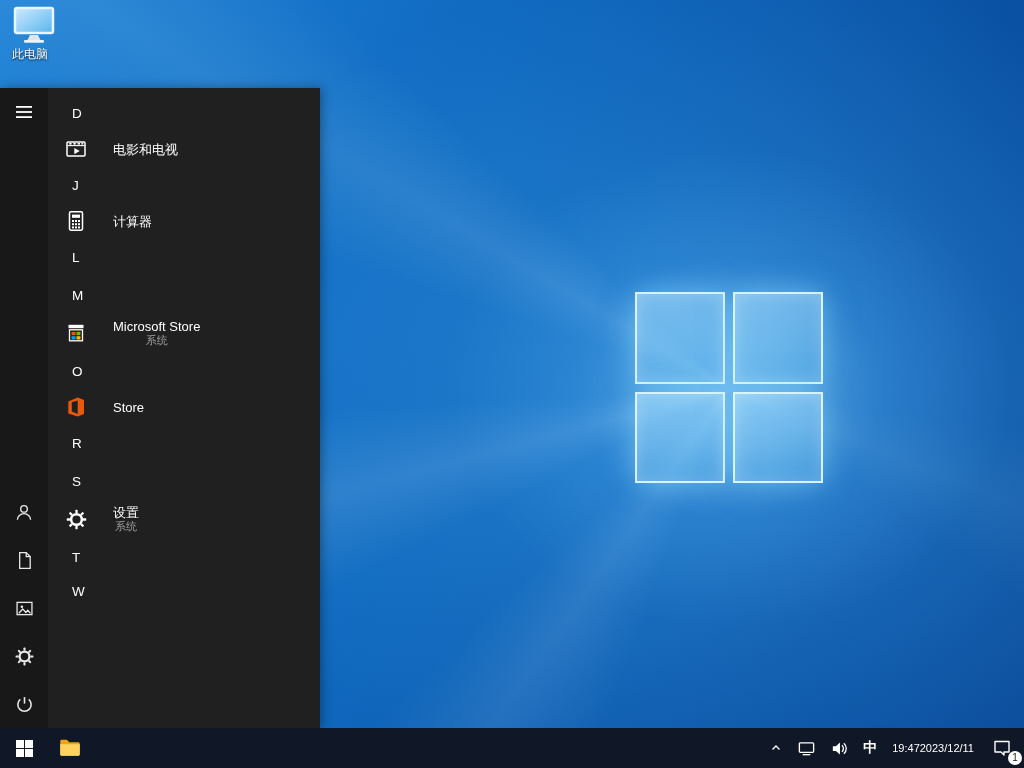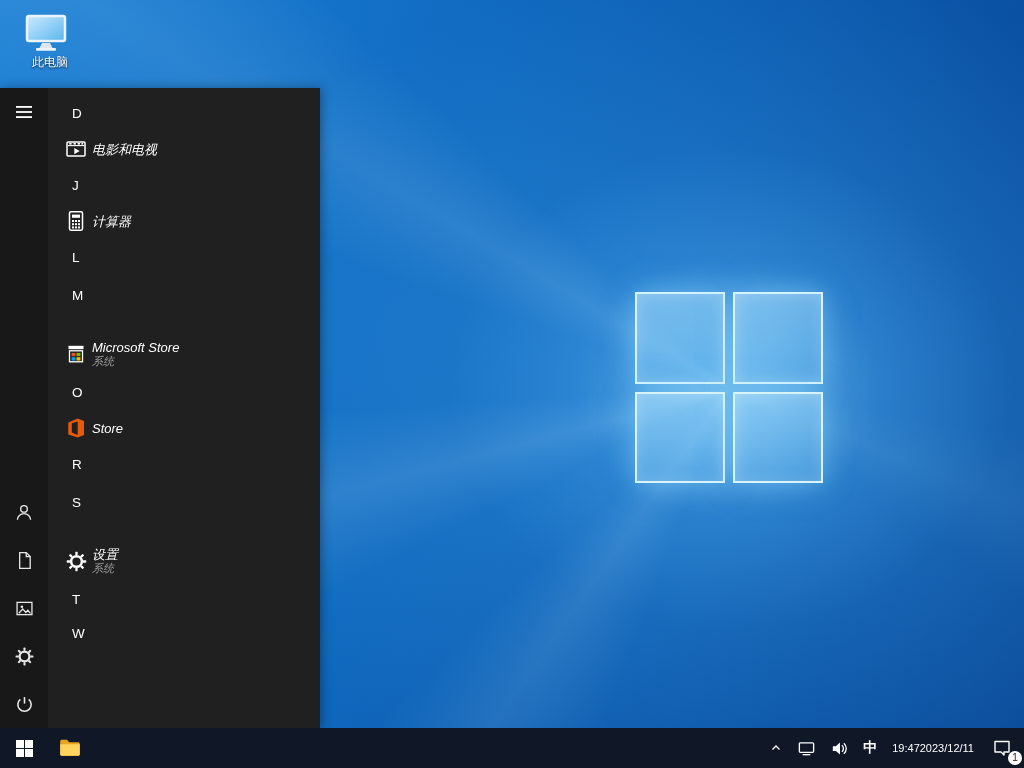--- a/index.html
+++ b/index.html
@@ -32,43 +32,43 @@
   .win-logo { position:absolute; left:635px; top:292px; width:188px; height:191px;
     display:grid; grid-template-columns:1fr 1fr; grid-template-rows:1fr 1fr; gap:8px; }
   .pane {
     background: linear-gradient(160deg, rgba(170,225,255,.60), rgba(105,190,245,.36));
     border:2px solid rgba(225,248,255,.92);
     box-shadow: 0 0 26px rgba(140,215,255,.55), inset 0 0 16px rgba(255,255,255,.22);
   }
 
   
   .desktop-icon { position:absolute; left:12px; top:6px; width:56px;
-    display:flex; flex-direction:column; align-items:flex-end; gap:2px; cursor:pointer;margin-top:8px; }
+    display:flex; flex-direction:column; align-items:flex-start; gap:2px; cursor:pointer; }
   .di-label { color:#fff; font-size:12px; text-shadow:0 1px 2px rgba(0,0,0,.85); white-space:nowrap; }
 
   
   .start-menu { position:absolute; left:0; top:88px; width:320px; height:640px;
     background:#202020; display:flex; overflow:hidden; box-shadow:2px 0 10px rgba(0,0,0,.35); }
   .rail { position:relative; width:48px; flex:0 0 48px; background:#181818; }
   .rail-btn { width:48px; height:48px; display:flex; align-items:center; justify-content:center;
     background:transparent; border:none; cursor:pointer; }
   .rail-bottom { position:absolute; left:0; bottom:0; display:flex; flex-direction:column; }
 
   .app-list { flex:1; padding-top:6px; display:flex; flex-direction:column; overflow:hidden; }
   .al-header { height:38px; display:flex; align-items:center; padding-left:24px;
     background:transparent; border:none; cursor:pointer; }
   .al-header:last-child { align-items:flex-start; padding-top:8px; }
   .al-header span { color:#fff; font-size:13.5px; }
-  .al-app { height:34px; display:flex; align-items:center; padding-left:16px; gap:4px;
-    background:transparent; border:none; cursor:pointer; text-align:left;font-style:italic; }
-  .al-app.two { height:38px;margin-top:21px; }
+  .al-app { height:34px; display:flex; align-items:center; padding-left:16px; gap:25px;
+    background:transparent; border:none; cursor:pointer; text-align:left; }
+  .al-app.two { height:38px; }
   .app-ico { width:24px; height:24px; flex:0 0 24px; display:flex; align-items:center; justify-content:center; }
   .app-label { color:#fff; font-size:13px; line-height:15px; white-space:nowrap; }
   .app-text { display:flex; flex-direction:column; justify-content:center; }
-  .app-sub { color:#9e9e9e; font-size:11px; line-height:13px; }
+  .app-sub { color:#9e9e9e; font-size:11px; line-height:13px;text-align:center; }
   .chev { margin-left:auto; margin-right:14px; display:flex; align-items:center; }
 
   
   .taskbar { position:absolute; left:0; bottom:0; width:1024px; height:40px;
     background:#101726; display:flex; align-items:stretch; color:#fff; z-index:5; }
   .tb-start { width:48px; display:flex; align-items:center; justify-content:center;
     background:transparent; border:none; cursor:pointer; }
   .tb-app { width:44px; display:flex; align-items:center; justify-content:center;
     background:transparent; border:none; cursor:pointer; }
   .tray { margin-left:auto; display:flex; align-items:stretch; padding-right:2px; }

